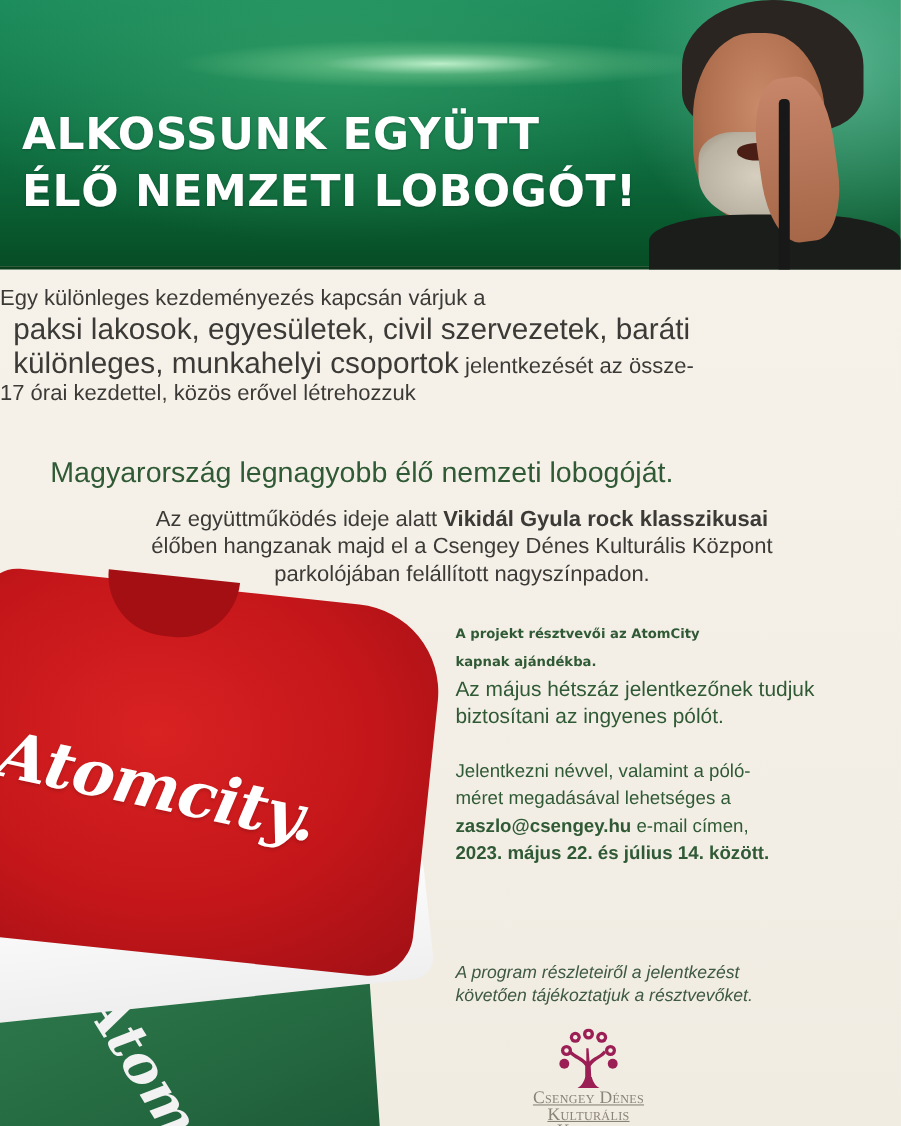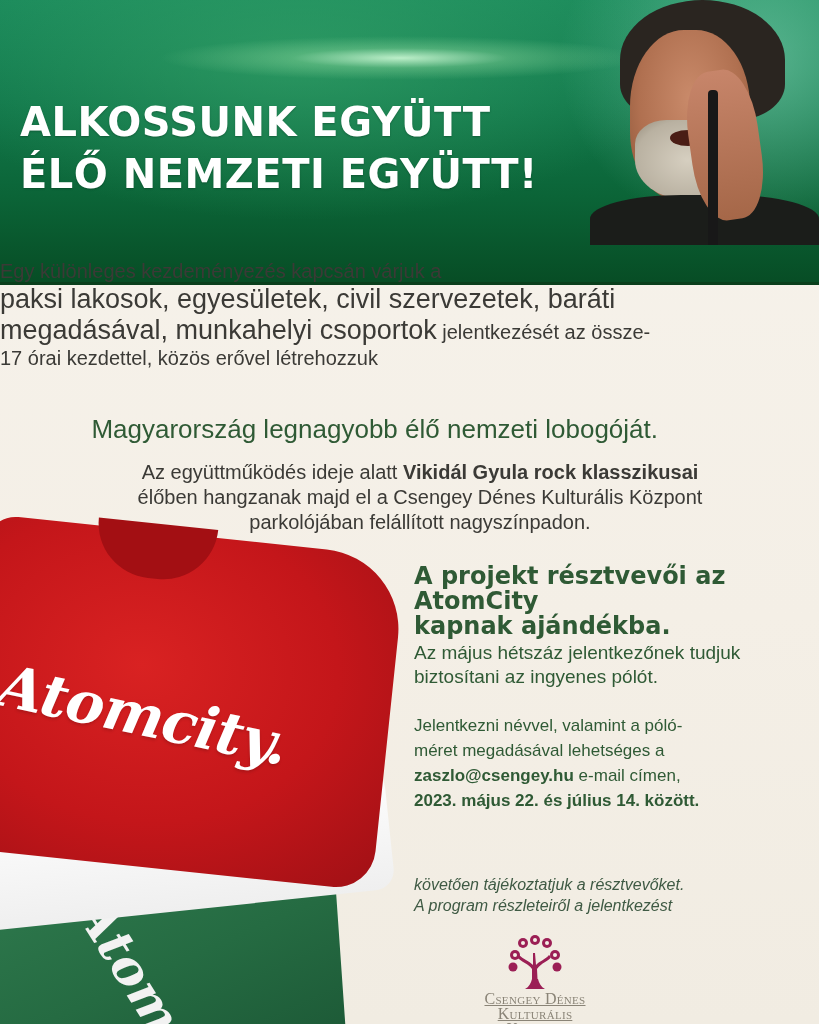--- a/index.html
+++ b/index.html
@@ -7,21 +7,21 @@
   body {
     font-family: "Liberation Sans", sans-serif;
     background: #f6f2ea;
     position: relative;
   }
   .poster { position: relative; width: 819px; height: 1024px; overflow: hidden;
     background: linear-gradient(180deg, #f7f3ec 0%, #f4efe6 60%, #f1ece2 100%); }
 
   
   .banner {
-    position: absolute; left: 0; top: 0; width: 819px; height: 285px;
+    position: absolute; left: 0; top: 0; width: 819px; height: 245px;
     background:
       radial-gradient(ellipse 240px 22px at 400px 58px, rgba(215,255,220,0.85) 0%, rgba(160,230,170,0.35) 45%, rgba(0,0,0,0) 100%),
       radial-gradient(ellipse 380px 160px at 300px 60px, rgba(60,170,110,0.55) 0%, rgba(0,0,0,0) 100%),
       radial-gradient(ellipse 200px 180px at 760px 60px, rgba(140,220,190,0.55) 0%, rgba(0,0,0,0) 100%),
       linear-gradient(180deg, #1b8a5b 0%, #12794c 35%, #0b6437 70%, #074d25 100%);
     border-bottom: 3px solid #0a3f1c;
   }
   .banner-title {
     position: absolute; left: 20px; top: 96px;
     color: #ffffff; font-weight: bold;
@@ -44,26 +44,26 @@
   .singer .hand { position: absolute; left: 100px; top: 70px; width: 70px; height: 150px; border-radius: 40%;
     background: linear-gradient(180deg, #c7856a 0%, #a56748 100%); transform: rotate(-8deg); }
   .singer .mic { position: absolute; left: 118px; top: 90px; width: 10px; height: 160px; background: #181818; border-radius: 4px; }
 
   
   .intro {
     position: absolute; left: 0; top: 258px; width: 819px; text-align: left;
     color: #3b3a36; font-family: "Liberation Sans", sans-serif;
   }
   .intro p { font-size: 20px; line-height: 24px; }
-  .intro .big { font-size: 27px; line-height: 31px; }
+  .intro .big { font-size: 27px; line-height: 31px; padding-left: 12px; }
   .intro .l1 { font-size: 20px; line-height: 26px; }
   .intro .l4, .intro .l5 { font-size: 20px; line-height: 25px; }
 
   .headline {
-    position: absolute; left: 0; top: 413px; width: 658px; text-align: right;
+    position: absolute; left: 0; top: 413px; width: 658px; text-align: center;
     color: #2f5a35; font-size: 26px; line-height: 32px;
   }
 
   .concert {
     position: absolute; left: 0; top: 460px; width: 819px; text-align: center;
     color: #3b3a36; font-size: 20px; line-height: 25px; padding-left: 21px;
   }
   .concert b { font-weight: bold; }
 
   
@@ -79,21 +79,21 @@
     background: radial-gradient(ellipse at 40% 40%, #d92222 0%, #c4161a 55%, #a01015 100%);
     border-radius: 30px 80px 40px 10px; transform: rotate(6deg); }
   .shirt-red .collar { position: absolute; left: 110px; top: -8px; width: 120px; height: 55px; border-radius: 0 0 60px 60px;
     background: #a30f13; }
   .shirt-red .logo { position: absolute; left: 28px; top: 150px; color: #ffffff; font-size: 58px; font-style: italic; font-weight: bold;
     font-family: "DejaVu Serif", serif; transform: rotate(6deg); letter-spacing: -1px;
     text-shadow: 0 2px 3px rgba(0,0,0,0.15); }
 
   
   .right { position: absolute; left: 414px; top: 564px; width: 400px; color: #2f5a35; }
-  .gift { font-size: 24px; line-height: 25px; font-weight: bold; font-family: "DejaVu Sans", sans-serif; }
+  .gift { font-size: 12px; line-height: 25px; font-weight: bold; font-family: "DejaVu Sans", sans-serif; }
   .gift-note { font-size: 19px; line-height: 24px; margin-top: 2px; }
   .signup { margin-top: 24px; font-size: 17px; line-height: 25px; }
   .signup b { font-weight: bold; }
   .footnote { position: absolute; left: 414px; top: 874px; width: 400px; color: #3f5a44; font-style: italic; font-size: 16px; line-height: 21px; }
 
   
   .logo-csengey { position: absolute; left: 470px; top: 935px; width: 130px; text-align: center; }
   .logo-csengey .tree { width: 60px; height: 56px; margin: 0 auto; display: block; }
   .logo-csengey .text { color: #8a8477; font-family: "Liberation Serif", serif; font-size: 16px; line-height: 15px; letter-spacing: 0.3px; font-variant: small-caps; text-decoration: underline; }
   .logo-paks { position: absolute; left: 618px; top: 930px; width: 80px; text-align: center; }
@@ -101,37 +101,37 @@
   .logo-paks .text { color: #2a5fa8; font-weight: bold; font-size: 10px; letter-spacing: 3px; margin-top: 10px; }
 </style>
 </head>
 <body>
 
 <div class="poster">
 
   <div class="banner">
     <div class="banner-title">
       <span>ALKOSSUNK EGYÜTT</span>
-      <span>ÉLŐ NEMZETI EGYÜTT!</span>
+      <span>ÉLŐ NEMZETI LOBOGÓT!</span>
     </div>
     <div class="singer">
       <div class="hair"></div>
       <div class="face"></div>
       <div class="beard"></div>
       <div class="mouth"></div>
       <div class="shirt"></div>
       <div class="hand"></div>
       <div class="mic"></div>
     </div>
   </div>
 
   <div class="intro">
     <p class="l1">Egy különleges kezdeményezés kapcsán várjuk a</p>
     <p class="big">paksi lakosok, egyesületek, civil szervezetek, baráti</p>
-    <p><span class="big">megadásával, munkahelyi csoportok</span><span> jelentkezését az össze-</span></p>
+    <p><span class="big">különleges, munkahelyi csoportok</span><span> jelentkezését az össze-</span></p>
     <p class="l5">17 órai kezdettel, közös erővel létrehozzuk</p>
   </div>
 
   <div class="headline">Magyarország legnagyobb élő nemzeti lobogóját.</div>
 
   <div class="concert">
     <p><span>Az együttműködés ideje alatt </span><b>Vikidál Gyula rock klasszikusai</b></p>
     <p>élőben hangzanak majd el a Csengey Dénes Kulturális Központ</p>
     <p>parkolójában felállított nagyszínpadon.</p>
   </div>
@@ -158,22 +158,22 @@
     </div>
     <div class="signup">
       <p>Jelentkezni névvel, valamint a póló-</p>
       <p>méret megadásával lehetséges a</p>
       <p><b>zaszlo@csengey.hu</b><span> e-mail címen,</span></p>
       <p><b>2023. május 22. és július 14. között.</b></p>
     </div>
   </div>
 
   <div class="footnote">
+    <p>A program részleteiről a jelentkezést</p>
     <p>követően tájékoztatjuk a résztvevőket.</p>
-    <p>A program részleteiről a jelentkezést</p>
   </div>
 
   <div class="logo-csengey">
     <svg class="tree" viewBox="0 0 60 56">
       <g fill="#9b1f55">
         <circle cx="18" cy="8" r="5"></circle>
           <circle cx="30" cy="5" r="5"></circle>
           <circle cx="42" cy="8" r="5"></circle>
         <circle cx="10" cy="20" r="5"></circle>
           <circle cx="50" cy="20" r="5"></circle>

